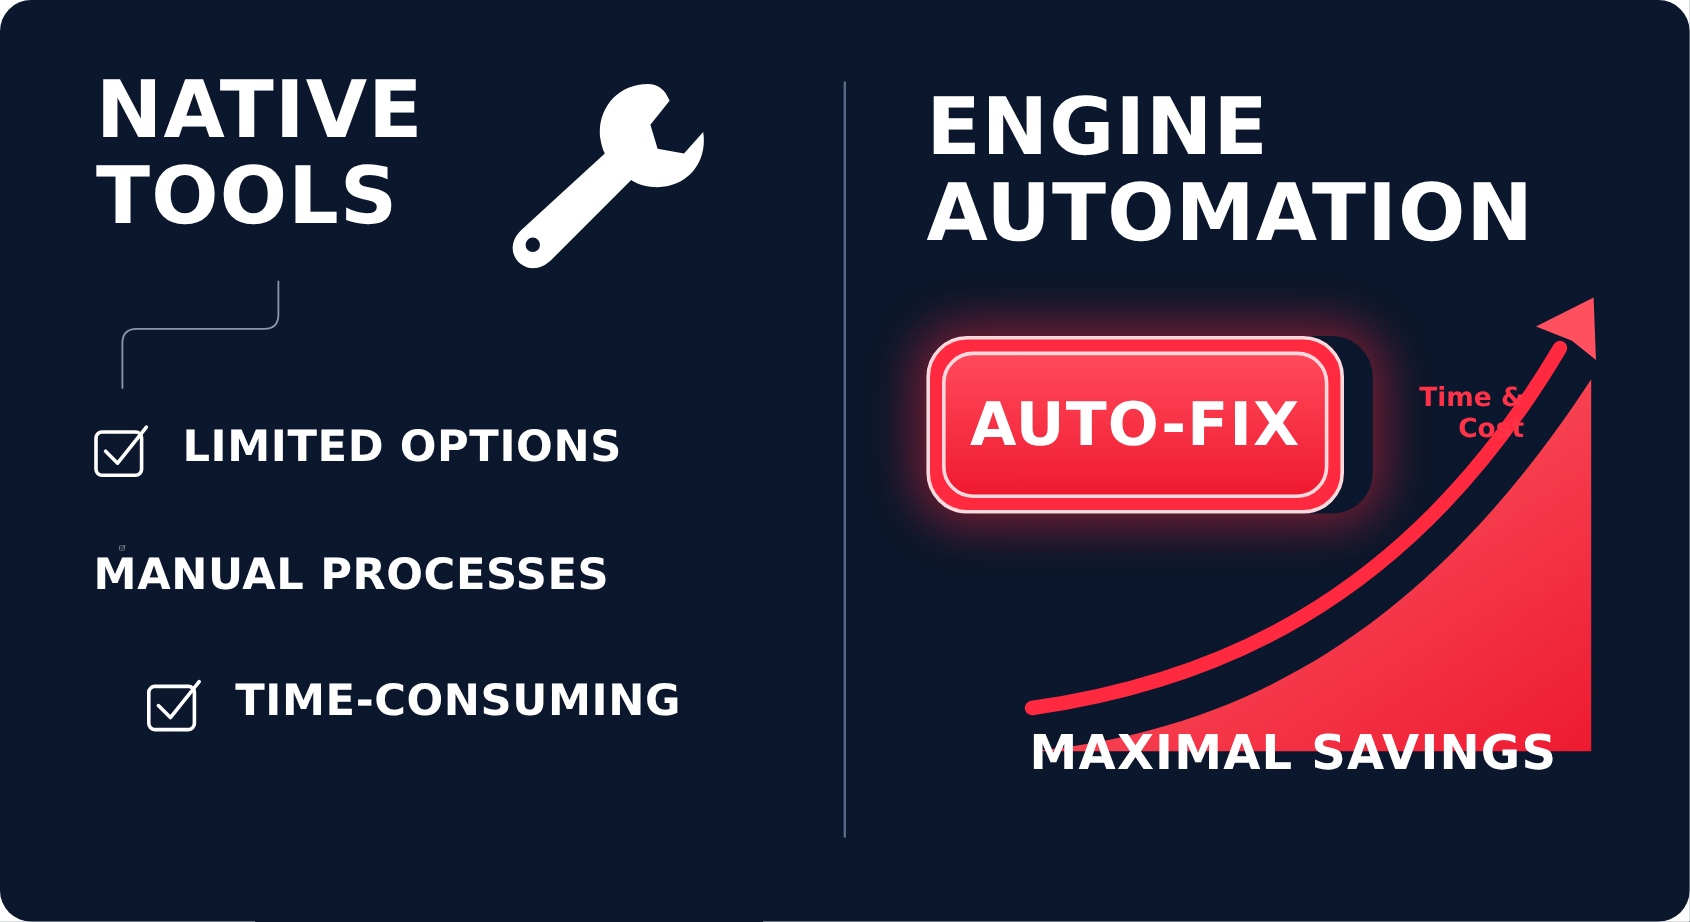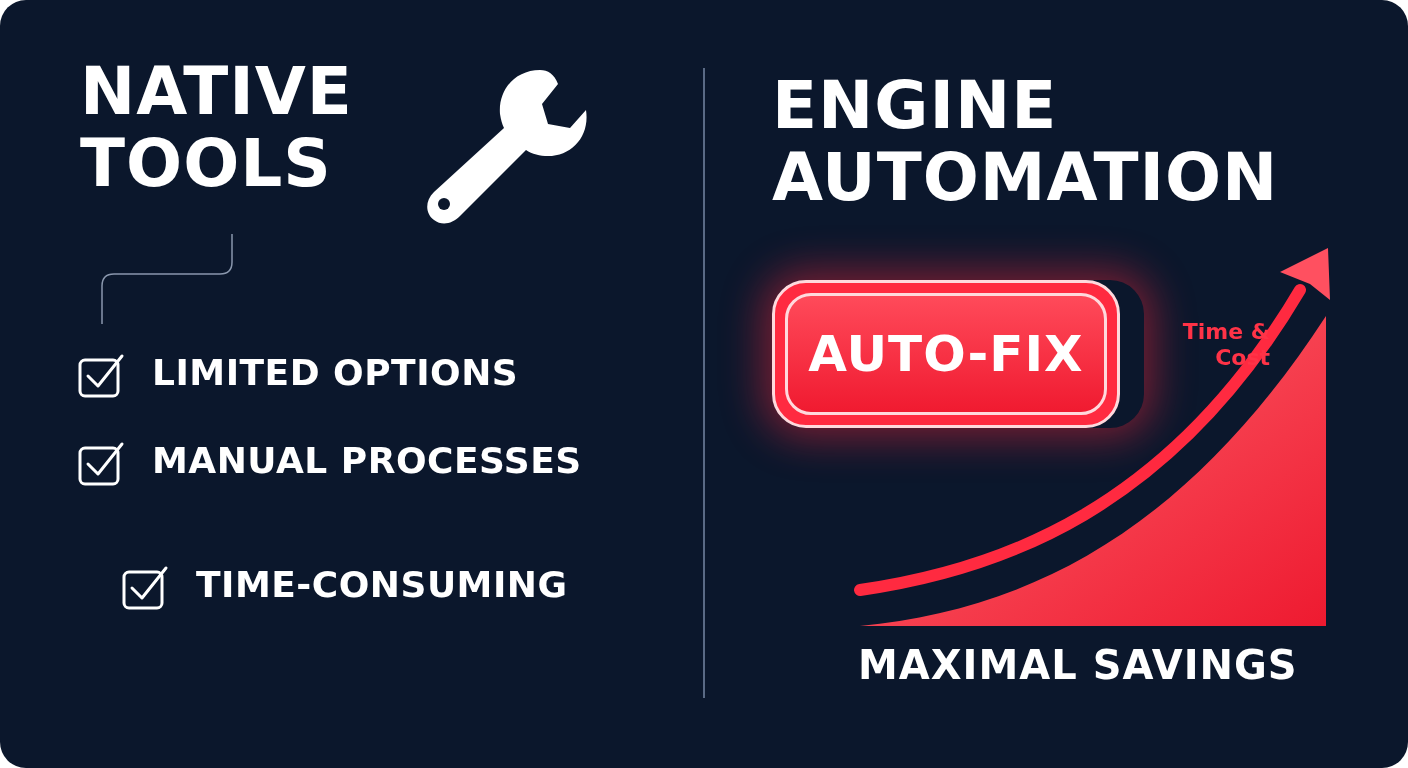--- a/index.html
+++ b/index.html
@@ -35,21 +35,21 @@
       background:linear-gradient(180deg,#ff4a5a 0%,#f01a30 100%);
       display:flex; align-items:center; justify-content:center;
     }
     .autofix-label { color:#ffffff; font-weight:bold; font-size:50px; letter-spacing:1px; }
     .chart { position:absolute; left:840px; top:240px; width:520px; height:400px; }
     .chart-label {
       position:absolute; left:1150px; top:280px; width:120px; text-align:right;
       color:#ff3347; font-weight:bold; font-size:22px; line-height:26px;margin-top:39px;
     }
     .chart-label span { display:block; }
-    .savings { position:absolute; left:858px; top:642px; color:#ffffff; font-weight:bold; font-size:40px; letter-spacing:1px; }
+    .savings { position:absolute; left:858px; top:605px; color:#ffffff; font-weight:bold; font-size:40px; letter-spacing:1px; }
   </style>
 </head>
 <body>
 
 <div class="card">
 
   <div class="title" id="left-title">
     <span>NATIVE</span>
     <span>TOOLS</span>
   </div>
@@ -63,21 +63,21 @@
     <path d="M136 2 V30 Q136 42 124 42 H18 Q6 42 6 54 V92" fill="none" stroke="#8a97ad" stroke-width="1.5"></path>
   </svg>
 
   <div class="list-item" style="top:352px;">
     <svg class="check" viewBox="0 0 48 46">
       <rect x="2" y="8" width="38" height="36" rx="5" fill="none" stroke="#ffffff" stroke-width="3"></rect>
       <path d="M10 24 L20 34 L44 4" fill="none" stroke="#ffffff" stroke-width="3" stroke-linecap="round" stroke-linejoin="round"></path>
     </svg>
     <span class="list-label">LIMITED OPTIONS</span>
   </div>
-  <div class="list-item" style="top:440px;">
+  <div class="list-item" style="top:454px;flex-direction:column;">
     <svg class="check" viewBox="0 0 48 46">
       <rect x="2" y="8" width="38" height="36" rx="5" fill="none" stroke="#ffffff" stroke-width="3"></rect>
       <path d="M10 24 L20 34 L44 4" fill="none" stroke="#ffffff" stroke-width="3" stroke-linecap="round" stroke-linejoin="round"></path>
     </svg>
     <span class="list-label">MANUAL PROCESSES</span>
   </div>
   <div class="list-item" style="top:564px;margin-left:44px;">
     <svg class="check" viewBox="0 0 48 46">
       <rect x="2" y="8" width="38" height="36" rx="5" fill="none" stroke="#ffffff" stroke-width="3"></rect>
       <path d="M10 24 L20 34 L44 4" fill="none" stroke="#ffffff" stroke-width="3" stroke-linecap="round" stroke-linejoin="round"></path>

